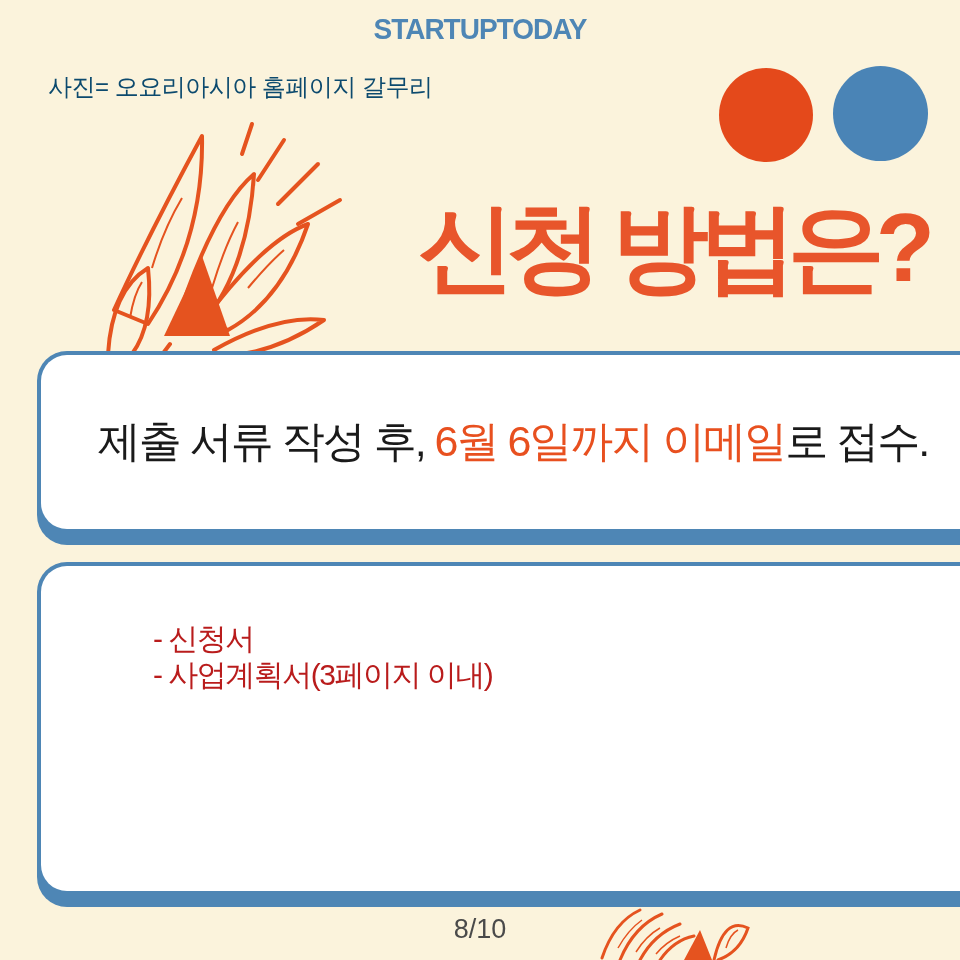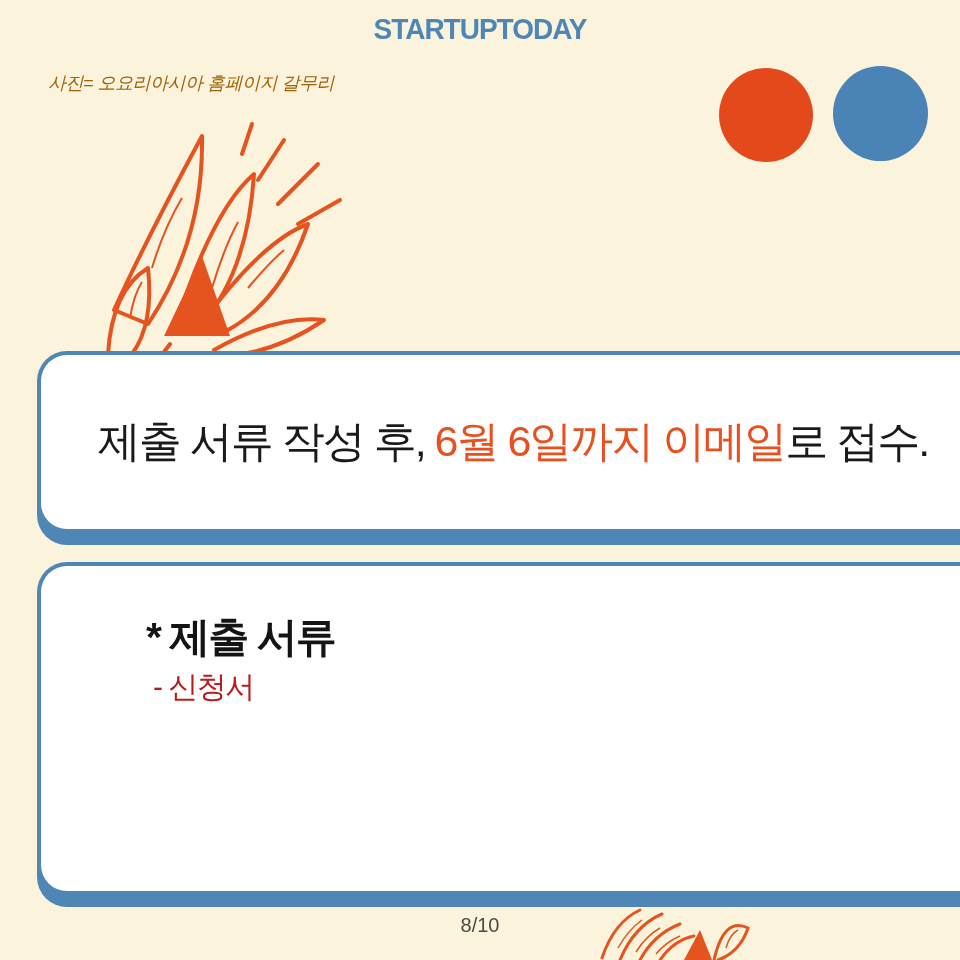--- a/index.html
+++ b/index.html
@@ -19,23 +19,22 @@
   .logo{
     position:absolute;top:14px;left:0;right:0;
     text-align:center;
     font-size:28px;font-weight:800;
     letter-spacing:-1px;
     color:#4E86B5;
     transform:scaleY(1.05);
   }
   .caption{
     position:absolute;left:48px;top:71px;
-    font-size:18px;letter-spacing:-0.5px;
-    color:#a16207;
-    font-style:italic;
+    font-size:24px;letter-spacing:-0.5px;
+    color:#0c4a6e;
   }
 
   
   .dot{position:absolute;border-radius:50%;}
   .dot-orange{left:719px;top:68px;width:94px;height:94px;background:#E4491B;}
   .dot-blue{left:833px;top:66px;width:95px;height:95px;background:#4A84B6;}
 
   
   .flower-top{position:absolute;left:52px;top:118px;width:292px;height:238px;z-index:0;}
   .flower-bottom{position:absolute;left:598px;top:908px;width:178px;height:52px;z-index:0;}
@@ -90,21 +89,21 @@
     list-style:none;margin:7px;padding:0;
     font-size:30px;line-height:36px;
     letter-spacing:-1.5px;
     color:#b91c1c;
   }
 
   
   .page-indicator{
     position:absolute;left:0;right:0;top:914px;
     text-align:center;
-    font-size:20px;letter-spacing:0;
+    font-size:27px;letter-spacing:0;
     color:#4A4A4A;
     z-index:1;
   }
 </style>
 </head>
 <body>
 
 <div class="canvas">
 
   <div class="logo">STARTUPTODAY</div>
@@ -129,32 +128,33 @@
     </g>
     <g stroke="#E5531F" fill="none" stroke-width="2">
       <path d="M100 150 Q112 110 130 80"></path>
       <path d="M160 170 Q172 130 186 104"></path>
       <path d="M196 170 Q216 146 232 132"></path>
       <path d="M78 200 Q82 176 90 164"></path>
     </g>
     <path d="M112 218 L150 138 L178 218 Z" fill="#E5531F"></path>
   </svg>
 
+  <div class="title">신청 방법은?</div>
 
   <div class="card card-notice">
     <div class="card-inner">
       <div class="notice-text"><span>제출 서류 작성 후, </span><span class="hl">6월 6일까지 이메일</span><span>로 접수.</span></div>
     </div>
   </div>
 
   <div class="card card-docs">
     <div class="card-inner">
-      <h2 class="docs-heading">* 제출 서류</h2>
       <ul class="docs-list">
         <li>- 신청서</li>
+        <li>- 사업계획서(3페이지 이내)</li>
       </ul>
     </div>
   </div>
 
   <div class="page-indicator">8/10</div>
 
   <svg class="flower-bottom" viewBox="0 0 178 52" xmlns="http://www.w3.org/2000/svg">
     <g stroke="#E5531F" fill="none" stroke-width="3" stroke-linecap="round">
       <path d="M4 50 Q16 14 42 2"></path>
       <path d="M22 52 Q36 18 64 6"></path>

